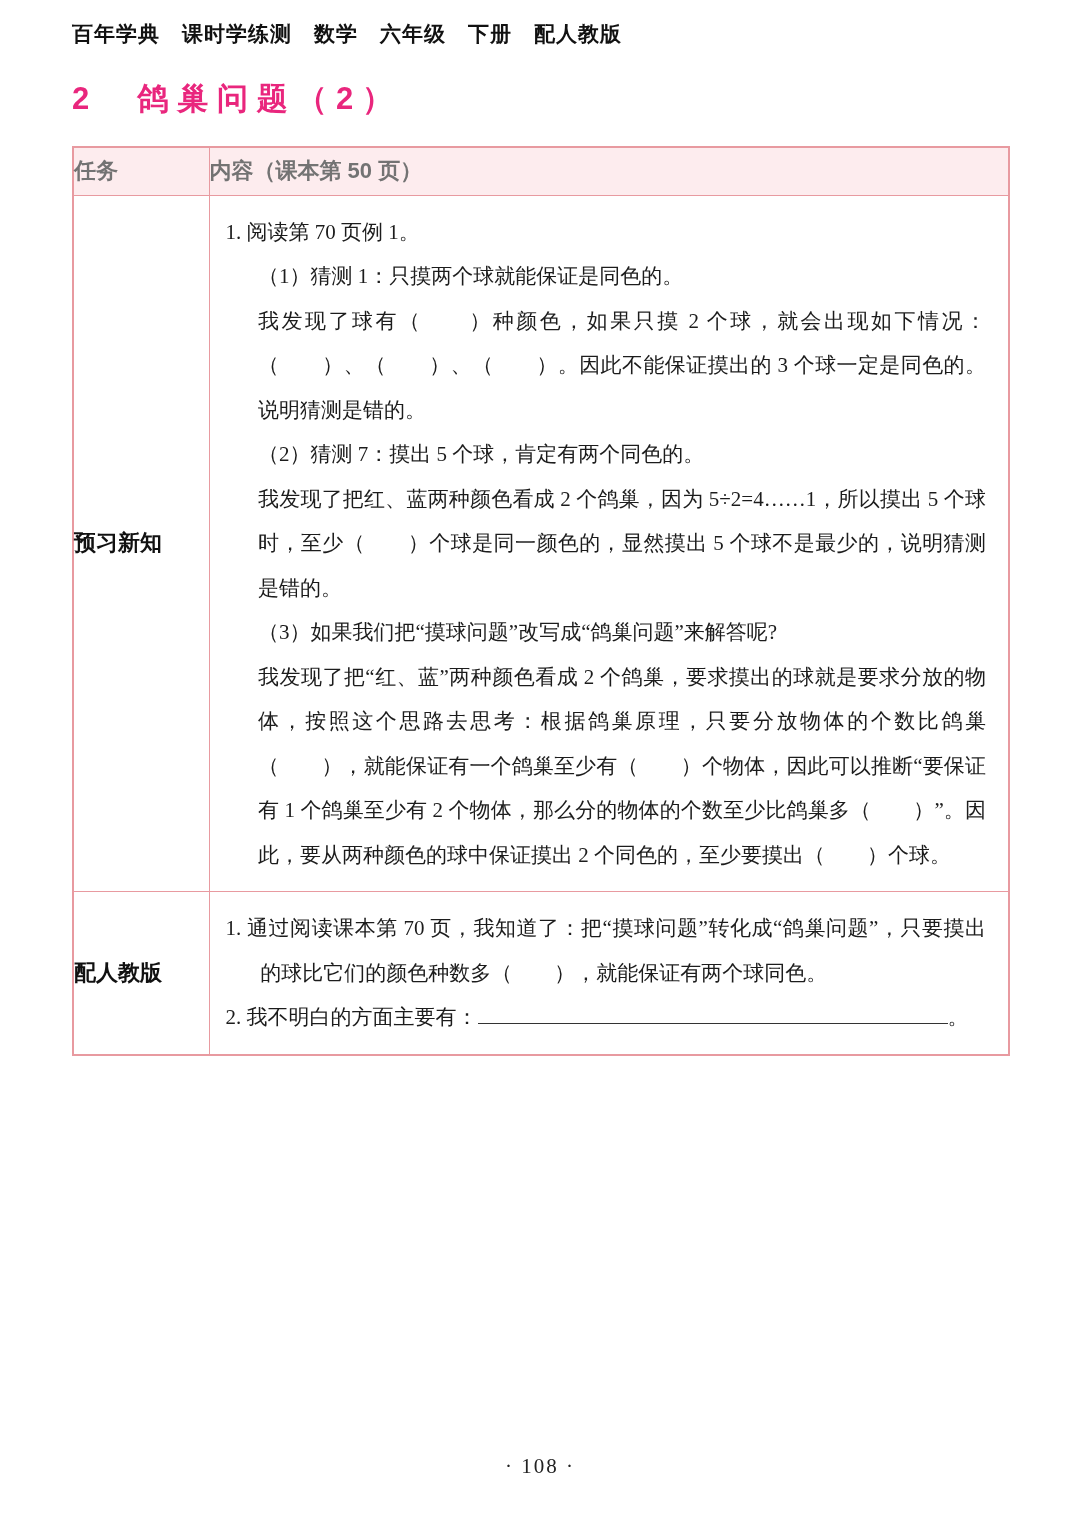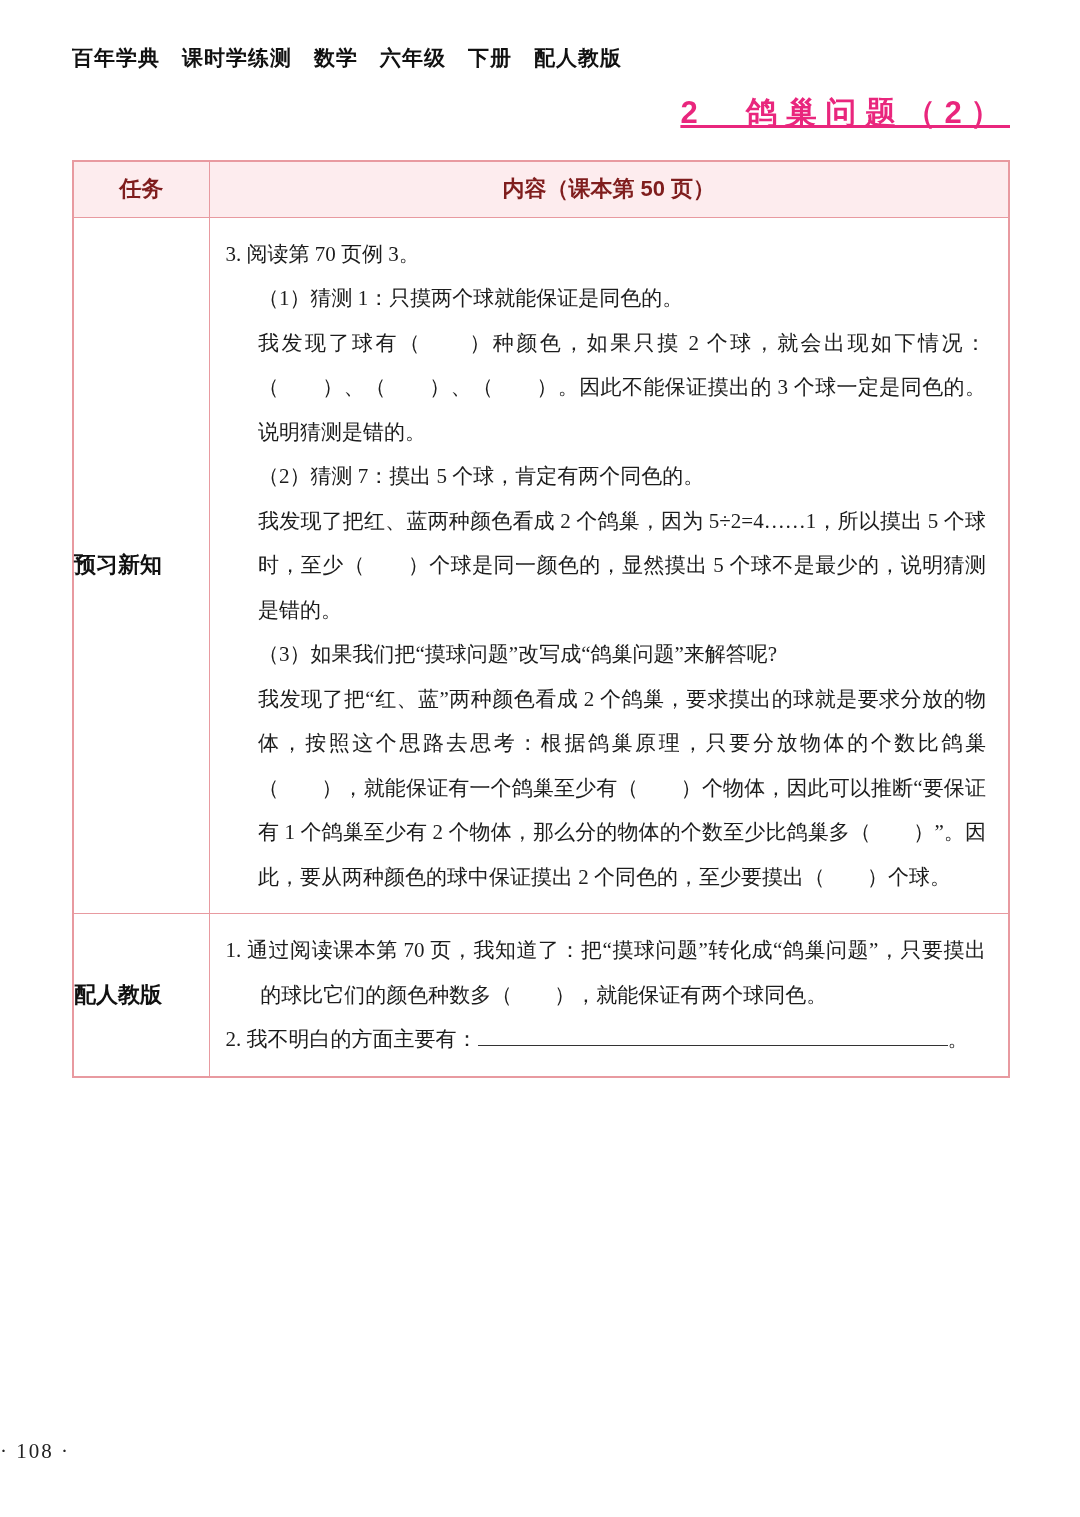--- a/index.html
+++ b/index.html
@@ -12,59 +12,58 @@
   html,body{background:#ffffff;}
   body{
     width:1080px;
     font-family:"Liberation Serif","DejaVu Serif",serif;
     color:var(--ink);
   }
   .page{
     position:relative;
     width:1080px;
     min-height:1517px;
-    padding:44px 70px 0 72px;
+    padding:20px 70px 0 72px;
     background:#ffffff;
   }
   .book-header{
     font-family:"Liberation Sans","DejaVu Sans",sans-serif;
     font-weight:bold;
     font-size:21px;
     color:#111;
     letter-spacing:1px;
   }
   .title{
-    margin-top:20px;
-    text-align:right;
+    margin-top:30px;
+    text-align:left;
     font-family:"Liberation Sans","DejaVu Sans",sans-serif;
     font-size:31px;
     font-weight:bold;
     color:var(--accent);
     letter-spacing:0.28em;
-    text-decoration:underline;
   }
   table.task-table{
     margin-top:26px;
     width:100%;
     border-collapse:collapse;
     border:2px solid var(--table-border);
   }
   table.task-table th,
   table.task-table td{
     border:1.5px solid var(--table-border);
     vertical-align:middle;
   }
   thead th{
     background:var(--header-bg);
     font-family:"Liberation Sans","DejaVu Sans",sans-serif;
     font-weight:bold;
     font-size:22px;
-    color:#7f1d1d;
-    height:56px;
-    text-align:center;
+    color:#737373;
+    height:48px;
+    text-align:left;
   }
   th.col-task, td.row-label{width:136px;}
   td.row-label{
     font-family:"Liberation Sans","DejaVu Sans",sans-serif;
     font-weight:bold;
     font-size:22px;
     color:#111;
     background:#fff;
   }
   td.row-content{
@@ -81,21 +80,22 @@
   .para.hang{padding-left:1.65em;text-indent:-1.65em;}
   .blank{
     display:inline-block;
     height:0.95em;
     border-bottom:1.5px solid #333;
     vertical-align:baseline;
   }
   .footer{
     position:absolute;
     left:0;right:0;
-    bottom:53px;
+    bottom:38px;
+    text-align:center;
     font-size:21px;
     color:#222;
     letter-spacing:2px;
   }
 </style>
 </head>
 <body>
 
 <div class="page">
 
@@ -107,21 +107,21 @@
     <thead>
       <tr>
         <th class="col-task">任务</th>
         <th class="col-content">内容（课本第 50 页）</th>
       </tr>
     </thead>
     <tbody id="table-body">
         <tr>
           <td class="row-label">预习新知</td>
           <td class="row-content">
-            <p class="para plain">3. 阅读第 70 页例 3。</p>
+            <p class="para plain">1. 阅读第 70 页例 1。</p>
             <p class="para indent">（1）猜测 1：只摸两个球就能保证是同色的。</p>
             <p class="para indent">我发现了球有（　　）种颜色，如果只摸 2 个球，就会出现如下情况：（　　）、（　　）、（　　）。因此不能保证摸出的 3 个球一定是同色的。说明猜测是错的。</p>
             <p class="para indent">（2）猜测 7：摸出 5 个球，肯定有两个同色的。</p>
             <p class="para indent">我发现了把红、蓝两种颜色看成 2 个鸽巢，因为 5÷2=4……1，所以摸出 5 个球时，至少（　　）个球是同一颜色的，显然摸出 5 个球不是最少的，说明猜测是错的。</p>
             <p class="para indent">（3）如果我们把“摸球问题”改写成“鸽巢问题”来解答呢?</p>
             <p class="para indent">我发现了把“红、蓝”两种颜色看成 2 个鸽巢，要求摸出的球就是要求分放的物体，按照这个思路去思考：根据鸽巢原理，只要分放物体的个数比鸽巢（　　），就能保证有一个鸽巢至少有（　　）个物体，因此可以推断“要保证有 1 个鸽巢至少有 2 个物体，那么分的物体的个数至少比鸽巢多（　　）”。因此，要从两种颜色的球中保证摸出 2 个同色的，至少要摸出（　　）个球。</p>
           </td>
         </tr>
         <tr>
           <td class="row-label">配人教版</td>

